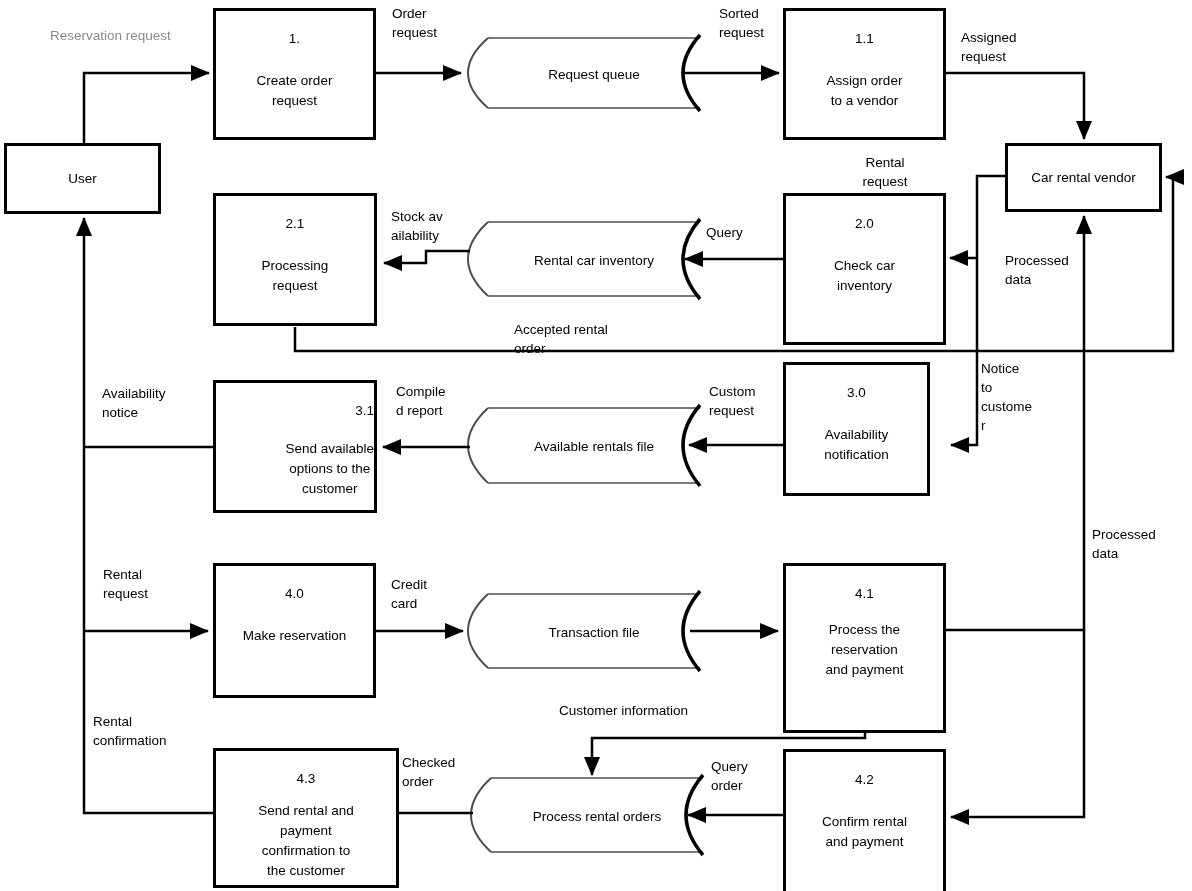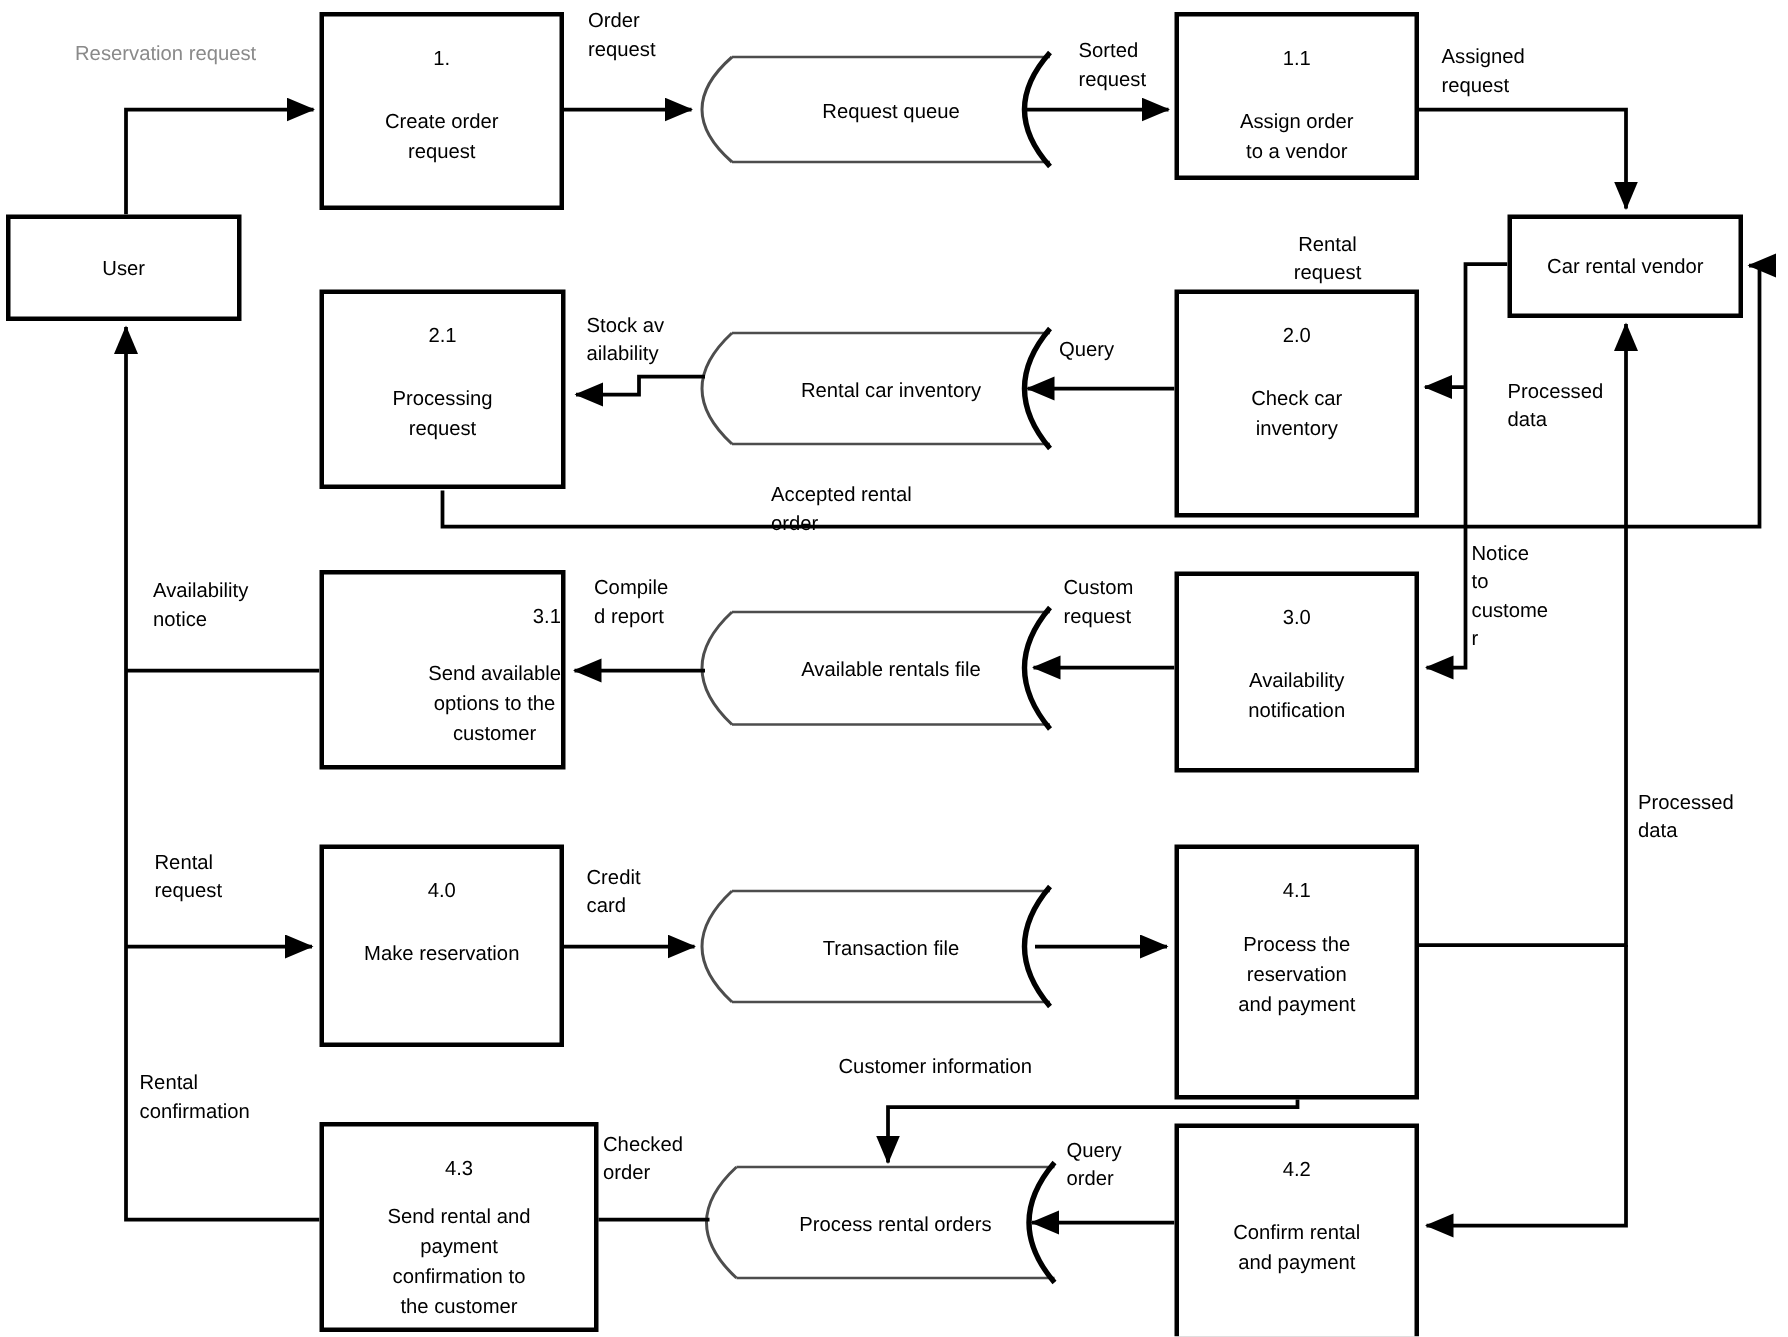--- a/index.html
+++ b/index.html
@@ -111,42 +111,42 @@
   </div>
   <div class="entity" style="left:1005px;top:143px;width:157px;height:69px;">
     <span>Car rental vendor</span>
   </div>
 
   <div class="proc" style="left:213px;top:8px;width:163px;height:132px;">
     <div class="num">1.</div>
     <div class="name">Create order
 request</div>
   </div>
-  <div class="proc" style="left:783px;top:8px;width:163px;height:112px;">
+  <div class="proc" style="left:783px;top:8px;width:163px;height:132px;">
     <div class="num">1.1</div>
     <div class="name">Assign order
 to a vendor</div>
   </div>
   <div class="proc" style="left:213px;top:193px;width:164px;height:133px;">
     <div class="num">2.1</div>
     <div class="name">Processing
 request</div>
   </div>
   <div class="proc" style="left:783px;top:193px;width:163px;height:152px;">
     <div class="num">2.0</div>
     <div class="name">Check car
 inventory</div>
   </div>
   <div class="proc" style="left:213px;top:380px;width:164px;height:133px;align-items:flex-end;">
     <div class="num">3.1</div>
     <div class="name" style="margin-top:18px;">Send available
 options to the
 customer</div>
   </div>
-  <div class="proc" style="left:783px;top:381px;width:163px;height:134px;">
+  <div class="proc" style="left:783px;top:362px;width:147px;height:134px;">
     <div class="num">3.0</div>
     <div class="name">Availability
 notification</div>
   </div>
   <div class="proc" style="left:213px;top:563px;width:163px;height:135px;">
     <div class="num">4.0</div>
     <div class="name">Make reservation</div>
   </div>
   <div class="proc" style="left:783px;top:563px;width:163px;height:170px;">
     <div class="num">4.1</div>
@@ -169,21 +169,21 @@
 
   <div class="store-label" style="left:594px;top:74px;">Request queue</div>
   <div class="store-label" style="left:594px;top:260px;">Rental car inventory</div>
   <div class="store-label" style="left:594px;top:446px;">Available rentals file</div>
   <div class="store-label" style="left:594px;top:632px;">Transaction file</div>
   <div class="store-label" style="left:597px;top:816px;">Process rental orders</div>
 
   <div class="flow-label muted" style="left:50px;top:26px;">Reservation request</div>
   <div class="flow-label" style="left:392px;top:4px;">Order
 request</div>
-  <div class="flow-label" style="left:719px;top:4px;margin-top:20px;">Sorted
+  <div class="flow-label" style="left:719px;top:4px;">Sorted
 request</div>
   <div class="flow-label" style="left:961px;top:28px;">Assigned
 request</div>
   <div class="flow-label centered" style="left:845px;top:153px;width:80px;">Rental
 request</div>
   <div class="flow-label" style="left:391px;top:207px;">Stock av
 ailability</div>
   <div class="flow-label" style="left:706px;top:223px;">Query</div>
   <div class="flow-label" style="left:1005px;top:251px;">Processed
 data</div>

